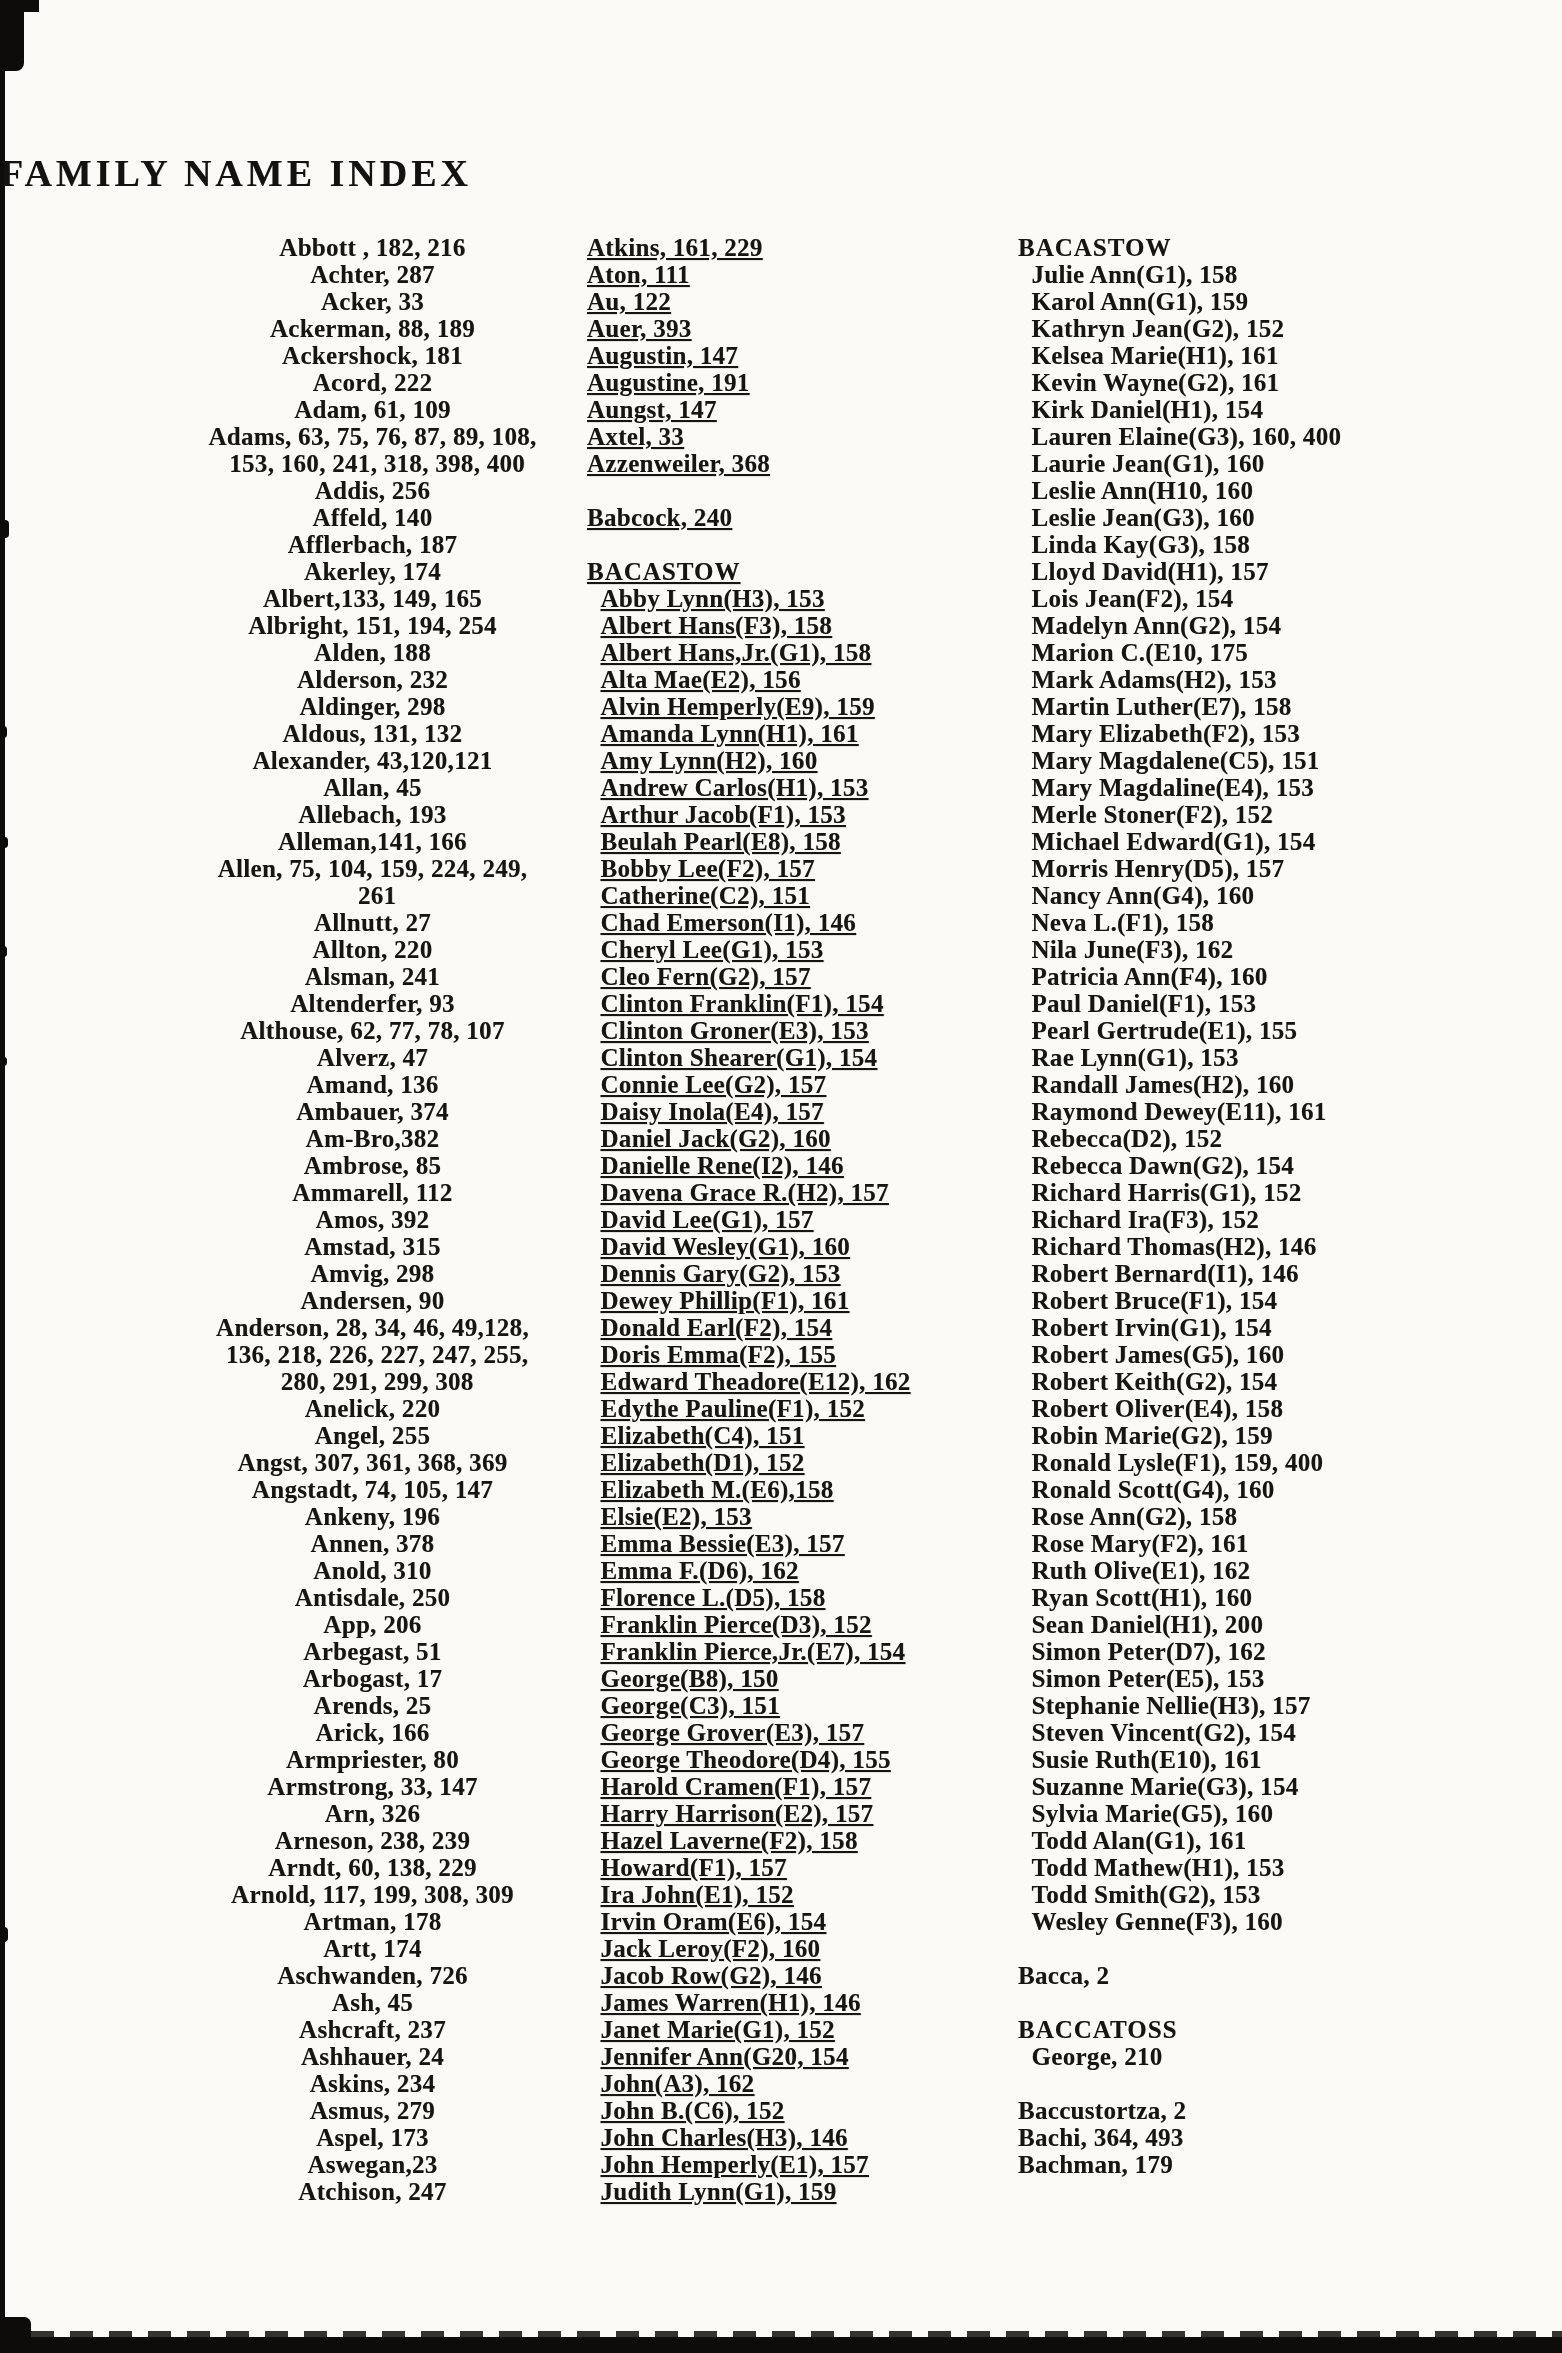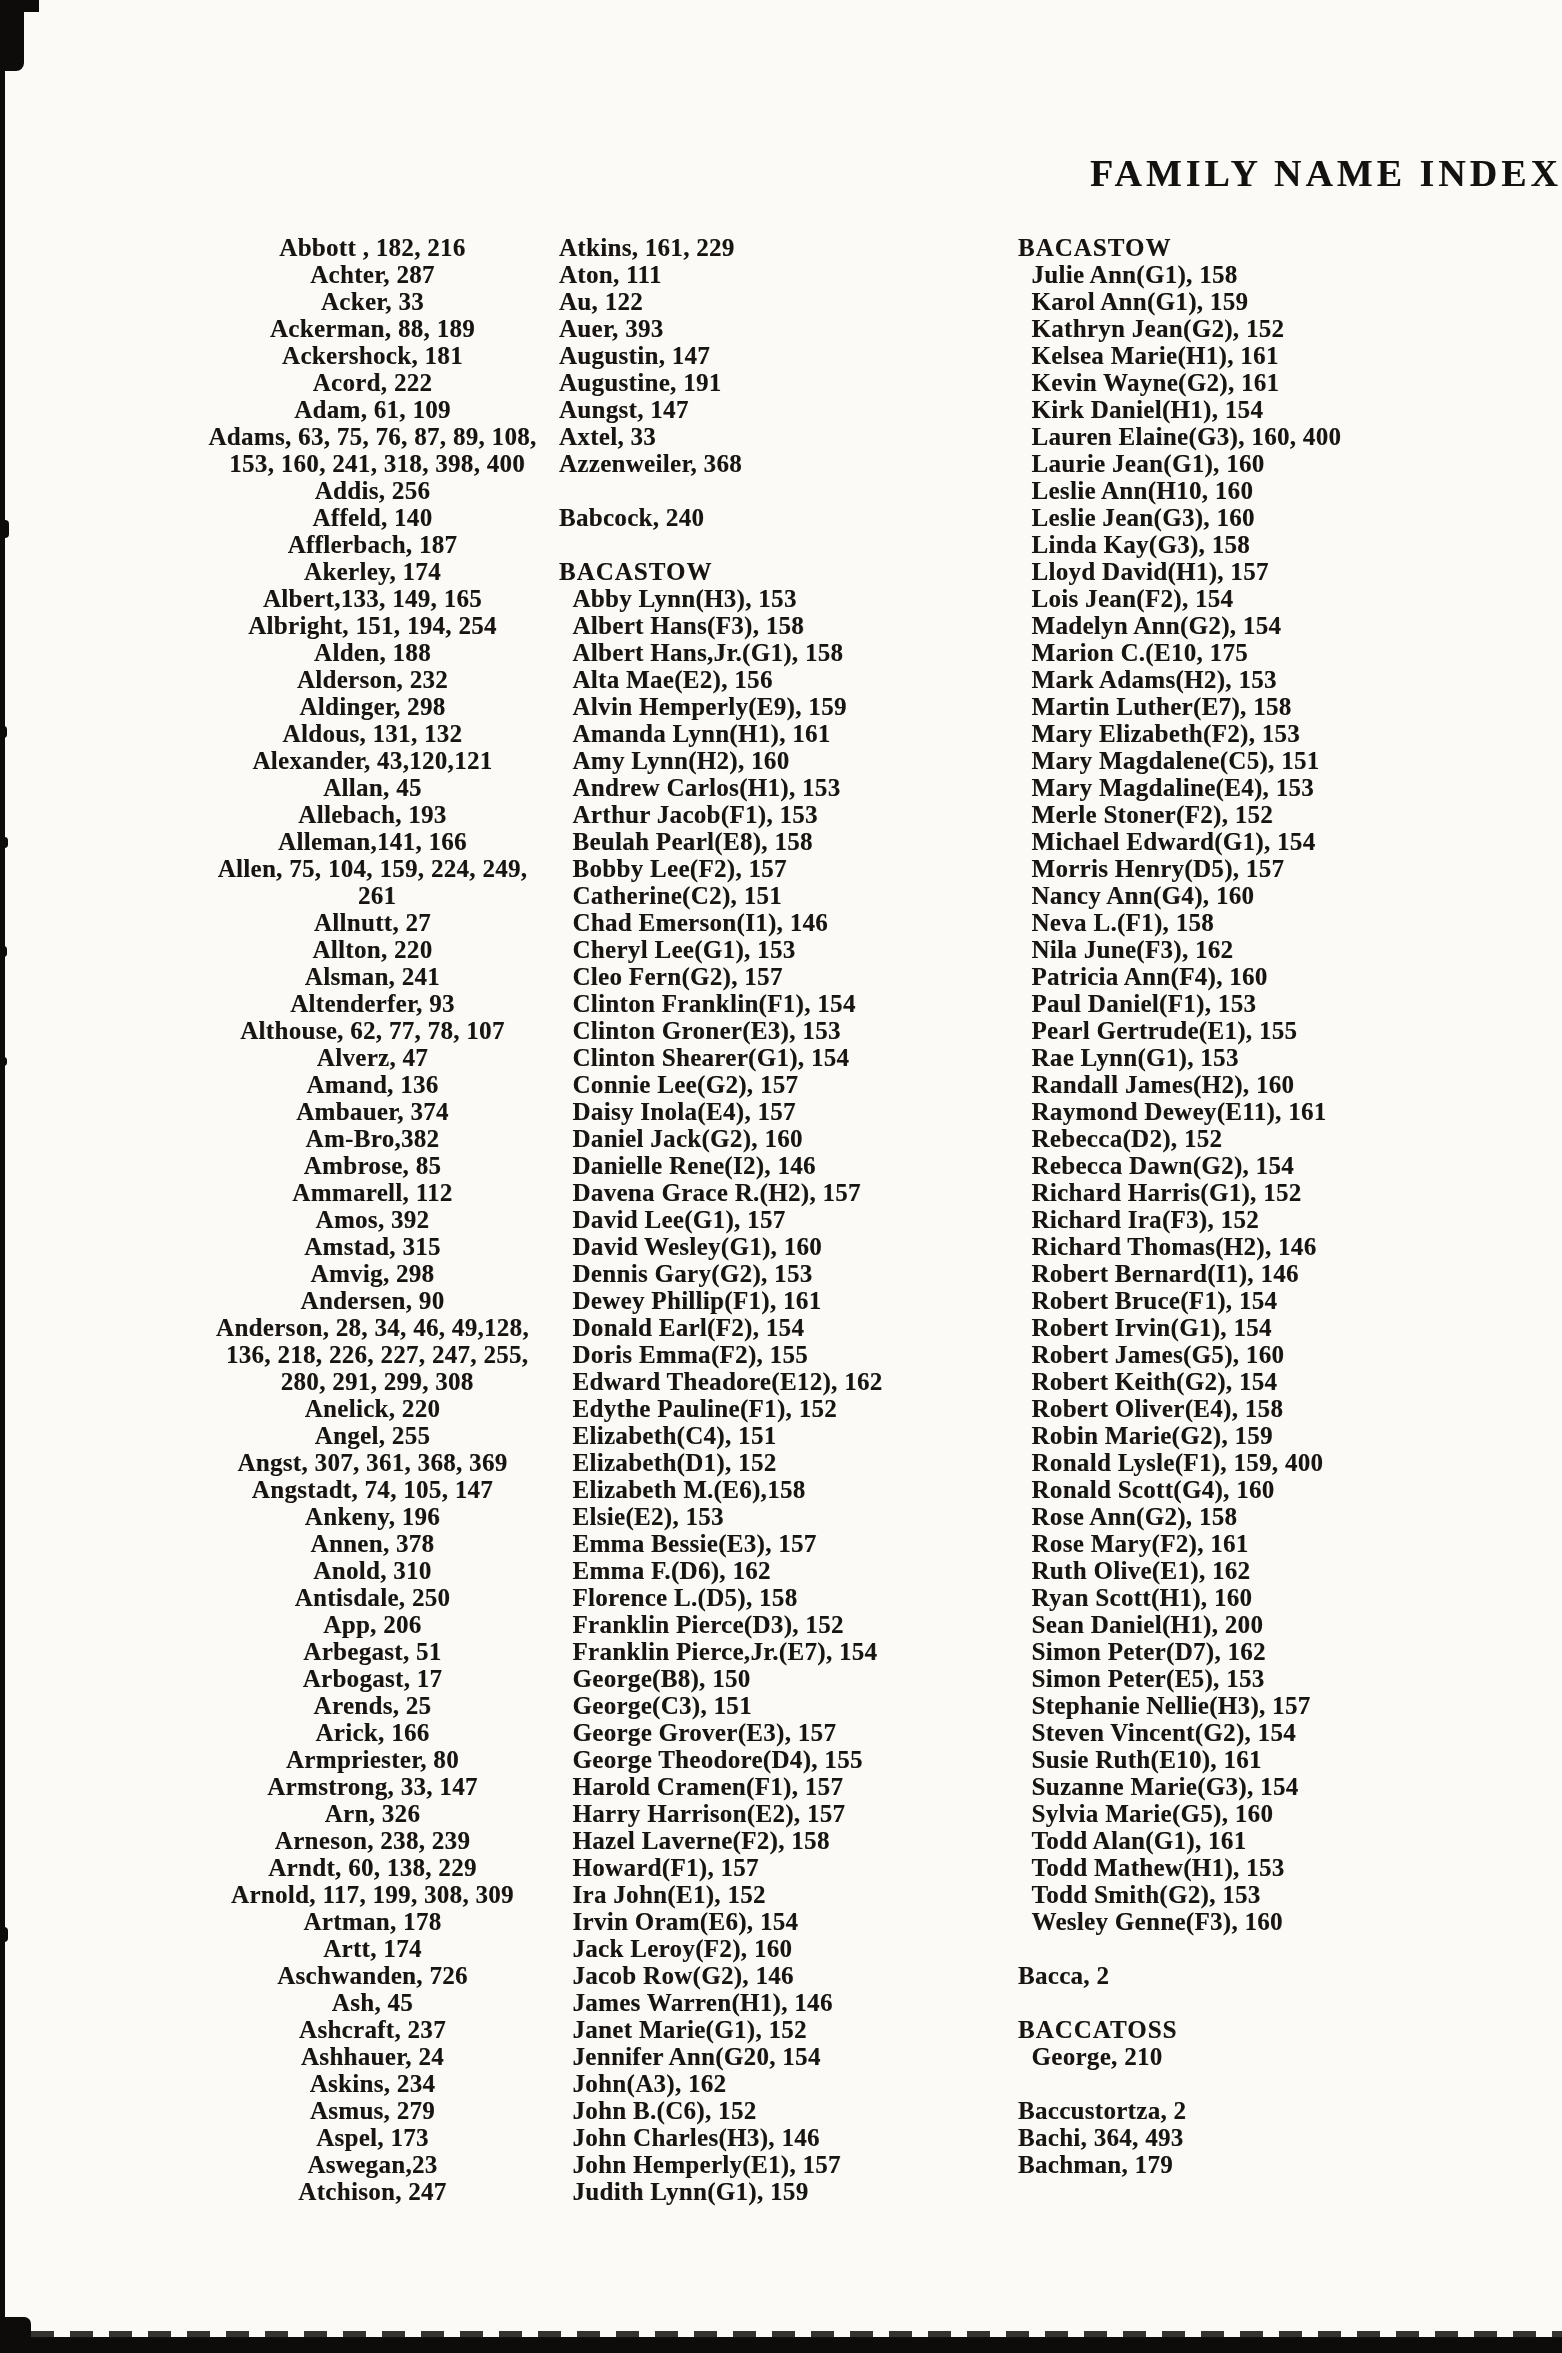--- a/index.html
+++ b/index.html
@@ -6,34 +6,34 @@
   body {
     width: 1562px; height: 2354px;
     background: #fbfaf6;
     position: relative;
     overflow: hidden;
     font-family: "Liberation Serif", serif;
   }
   .page-title {
     position: absolute;
     top: 151px; left: 0; width: 1562px;
-    text-align: right;
+    text-align: left;
     font-size: 38px;
     font-weight: 700;
     letter-spacing: 4px;
     color: #141210;
     text-shadow: 0.3px 0.3px 0 rgba(25,20,15,0.4);
   }
   .col {
     position: absolute;
     top: 234px;
     color: #171412;
   }
   .col-1 { left: 157px; width: 431px; text-align: center; }
-  .col-2 { left: 559px; width: 431px; }
+  .col-2 { left: 587px; width: 431px; text-decoration: underline; }
   .col-3 { left: 1018px; width: 498px; }
   .line {
     height: 27px;
     line-height: 27px;
     font-size: 25px;
     font-weight: 700;
     white-space: nowrap;
     letter-spacing: 0.3px;
     text-shadow: 0.3px 0.3px 0 rgba(25,20,15,0.38);
   }

